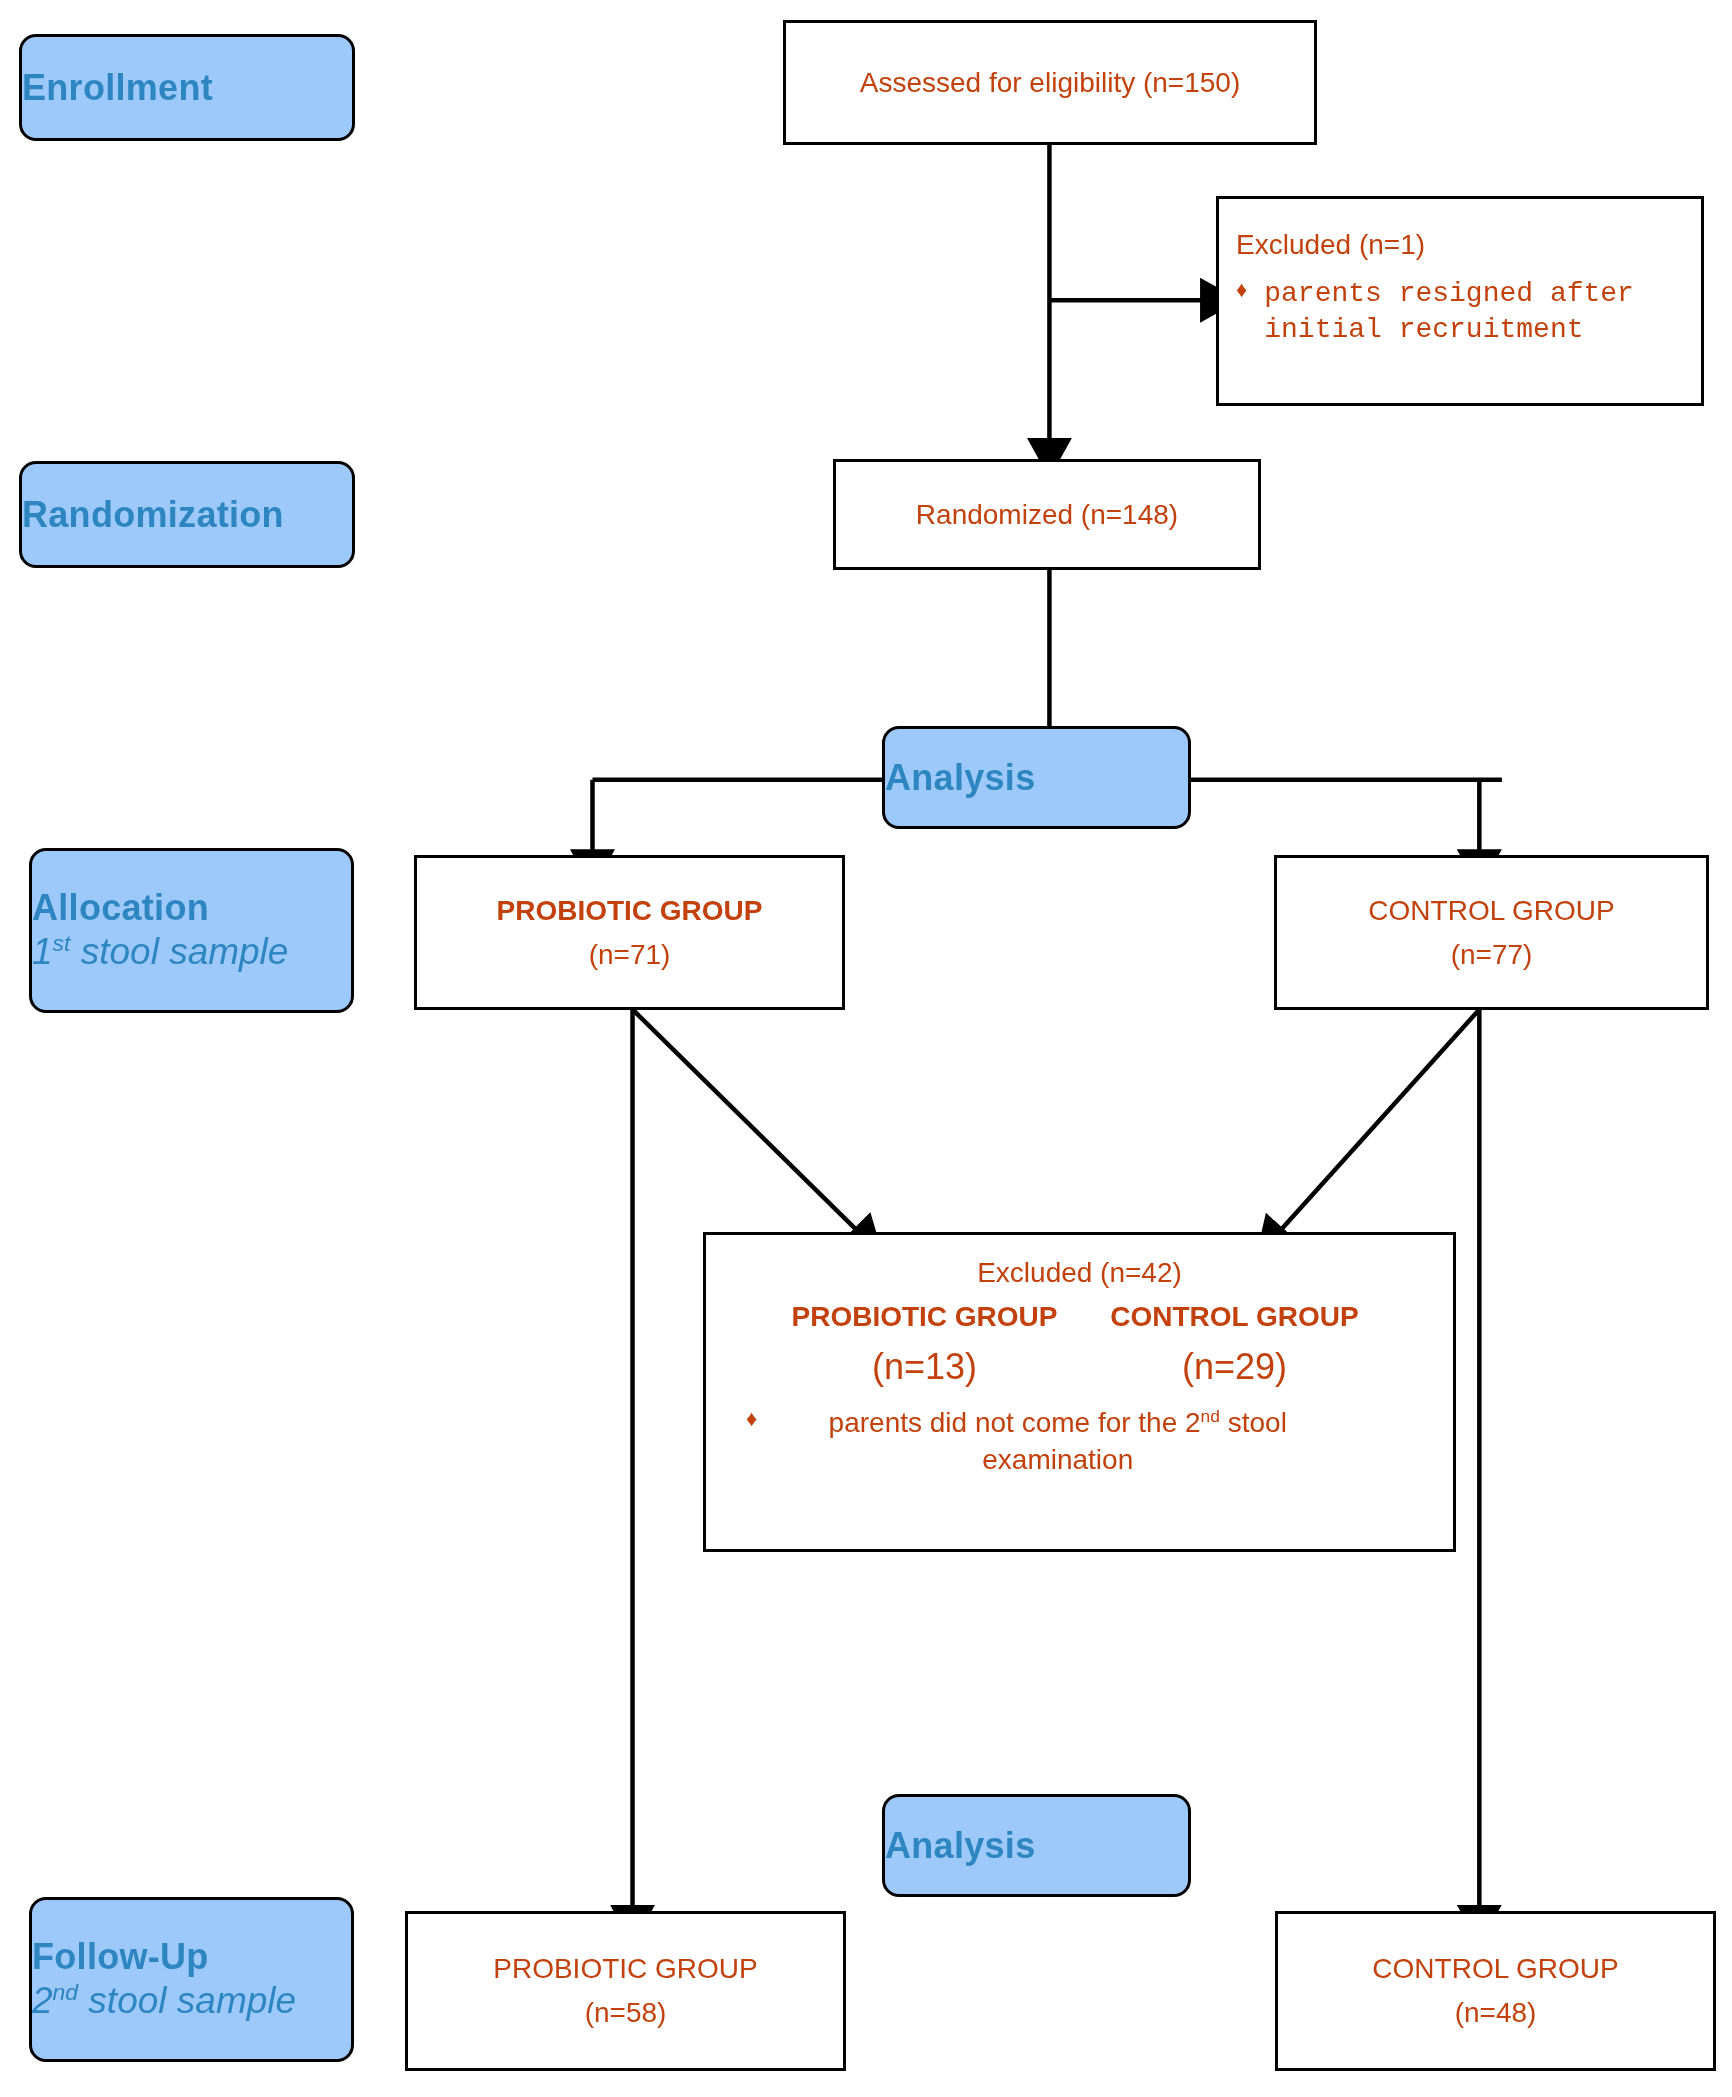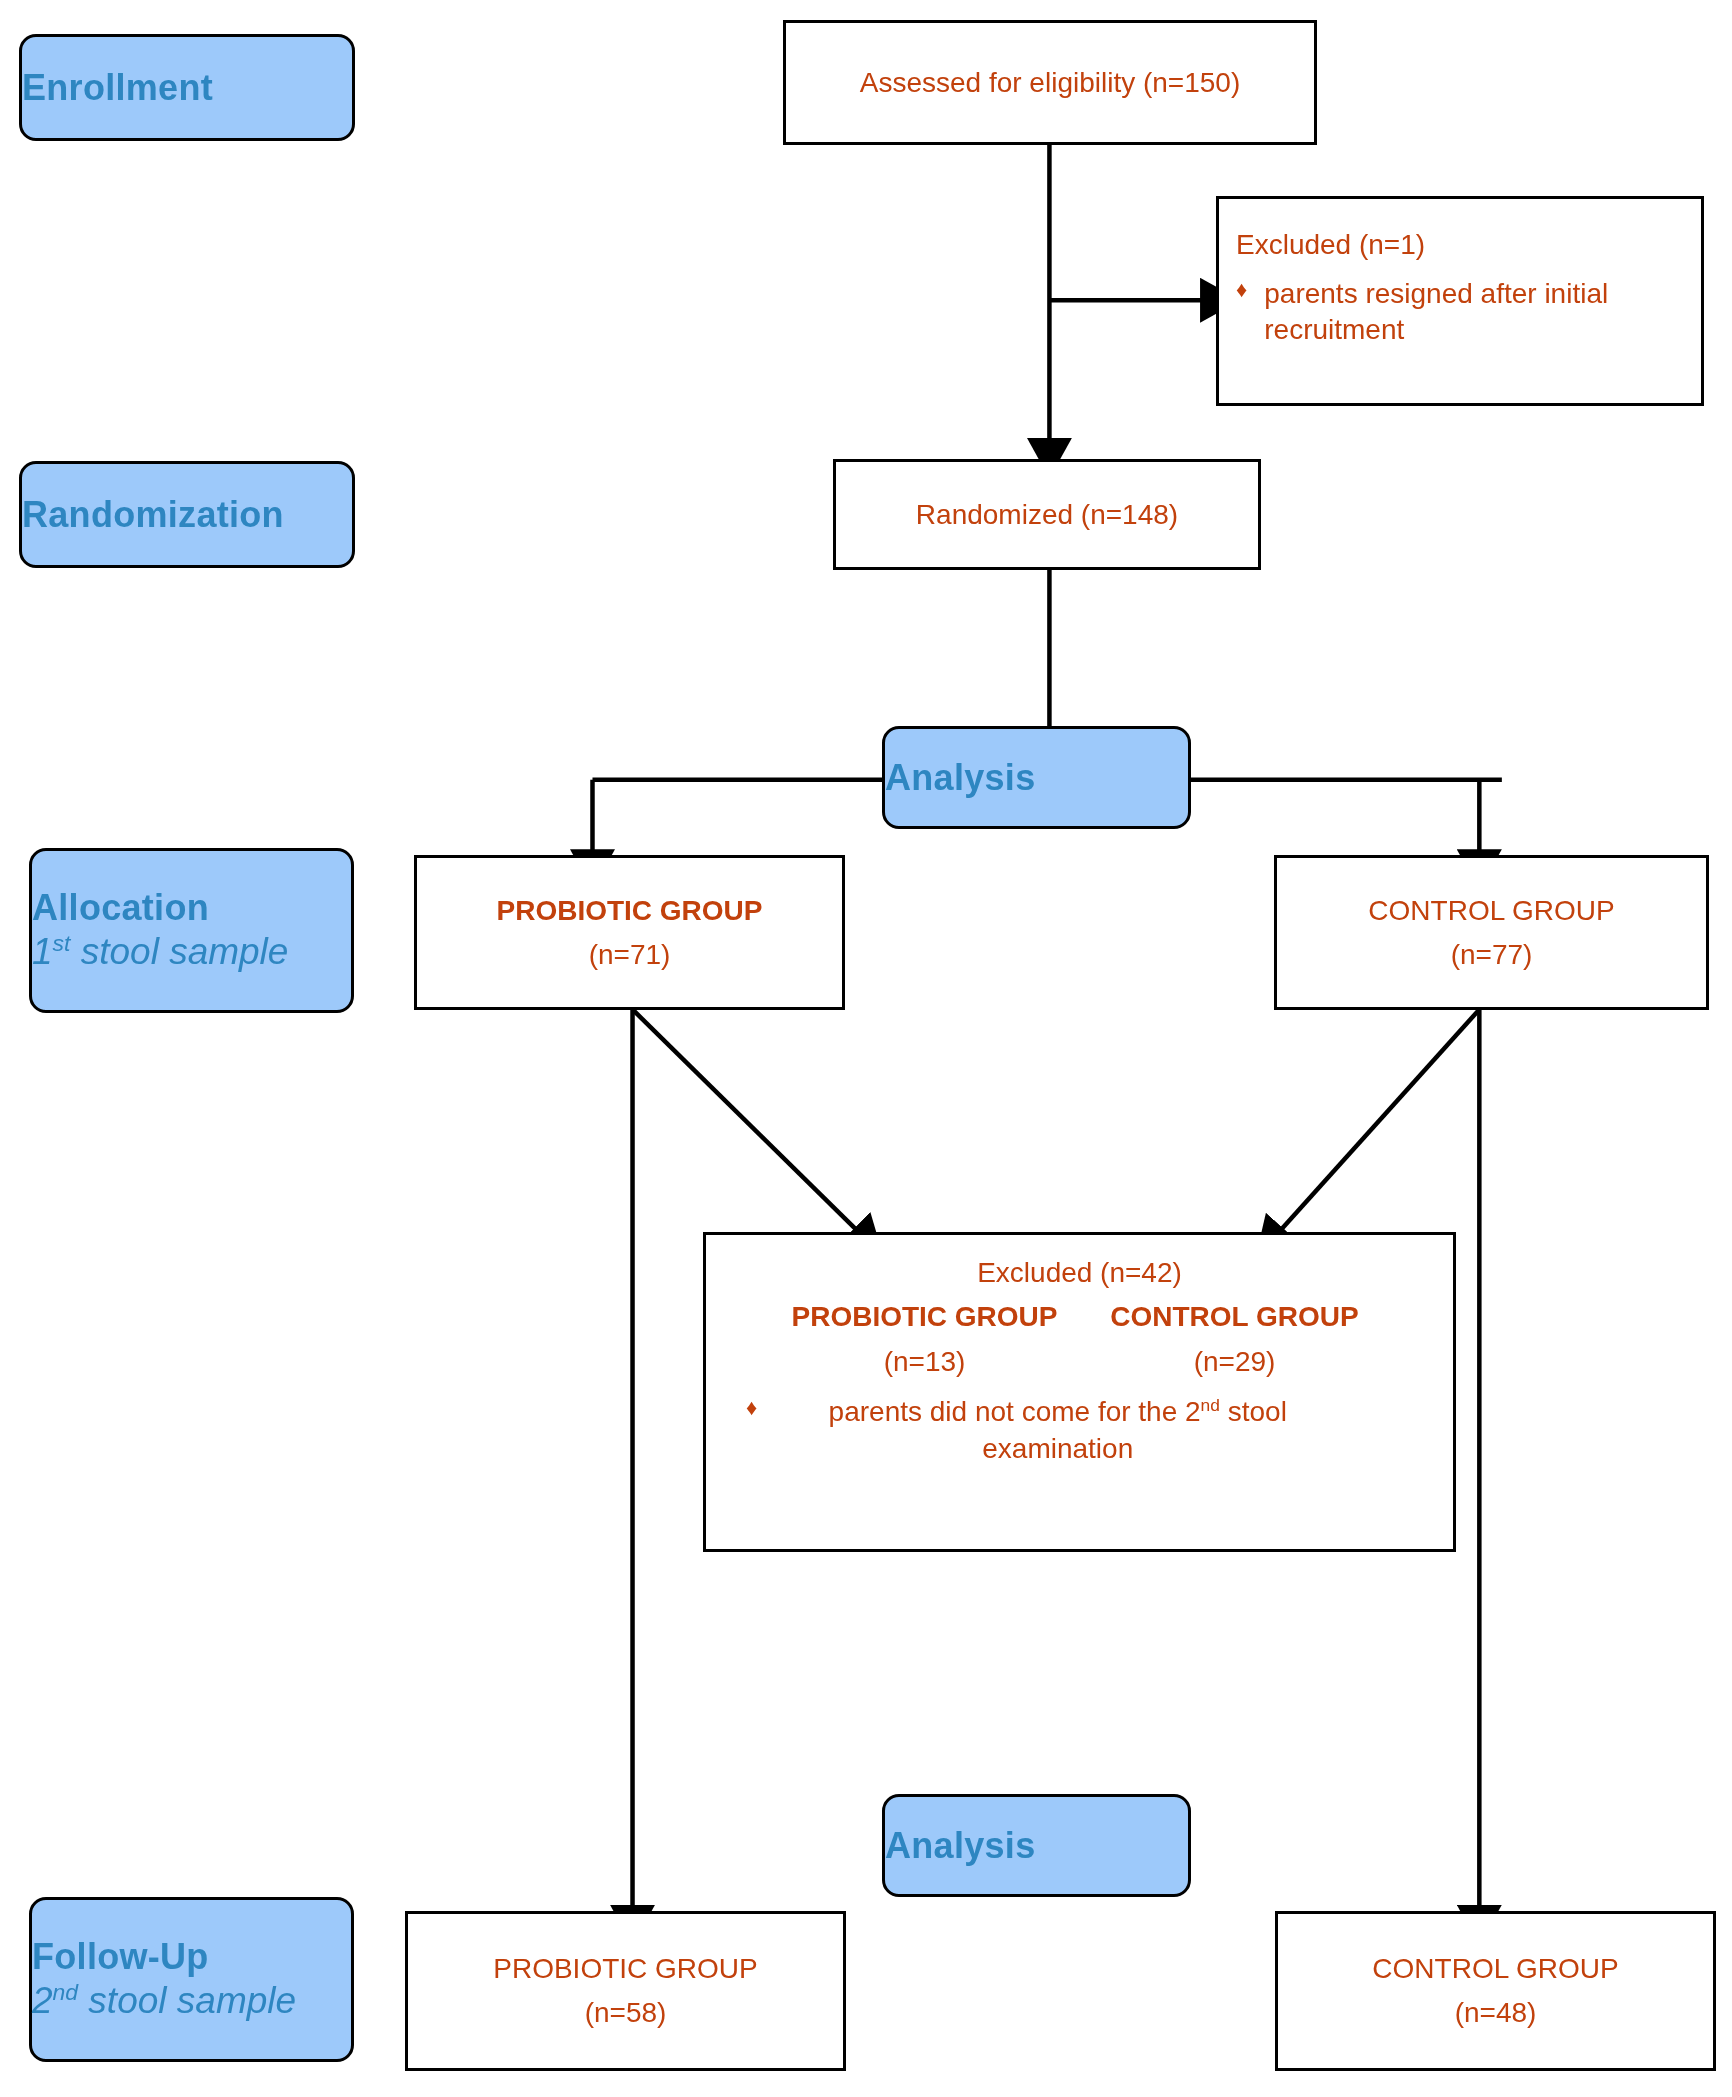--- a/index.html
+++ b/index.html
@@ -48,29 +48,29 @@
   sup{font-size:.62em;vertical-align:super;line-height:0;}
 
   .ln1{display:block;}
   .ln2{display:block;margin-top:8px;}
   .bold{font-weight:bold;}
 
   
   .exc1-title{font-size:28px;margin:0 0 13px 17px;}
   .exc1-row{display:flex;align-items:flex-start;margin-left:17px;}
   .exc1-bullet{font-size:22px;line-height:1.25;margin-right:17px;}
-  .exc1-text{font-size:28px;line-height:1.3;max-width:420px;}
+  .exc1-text{font-size:28px;line-height:1.3;max-width:420px;font-family:Liberation Mono, monospace;}
 
   
   .exc2-wrap{width:100%;padding-top:20px;}
   .exc2-title{font-size:28px;text-align:center;margin-bottom:8px;}
   .exc2-cols{display:flex;justify-content:center;gap:40px;margin-bottom:3px;}
   .exc2-col{width:270px;text-align:center;}
   .exc2-head{font-size:28px;font-weight:bold;}
-  .exc2-n{font-size:28px;margin-top:9px;}
+  .exc2-n{font-size:36px;margin-top:9px;}
   .exc2-row{display:flex;align-items:flex-start;margin:15px 0 0 40px;}
   .exc2-bullet{font-size:22px;line-height:1.3;margin-right:20px;}
   .exc2-text{font-size:28px;line-height:1.32;max-width:561px;text-align:center;}
 </style>
 </head>
 <body>
 
 <div id="stage">
 
   <svg class="conn" viewBox="0 0 3461 4190">

